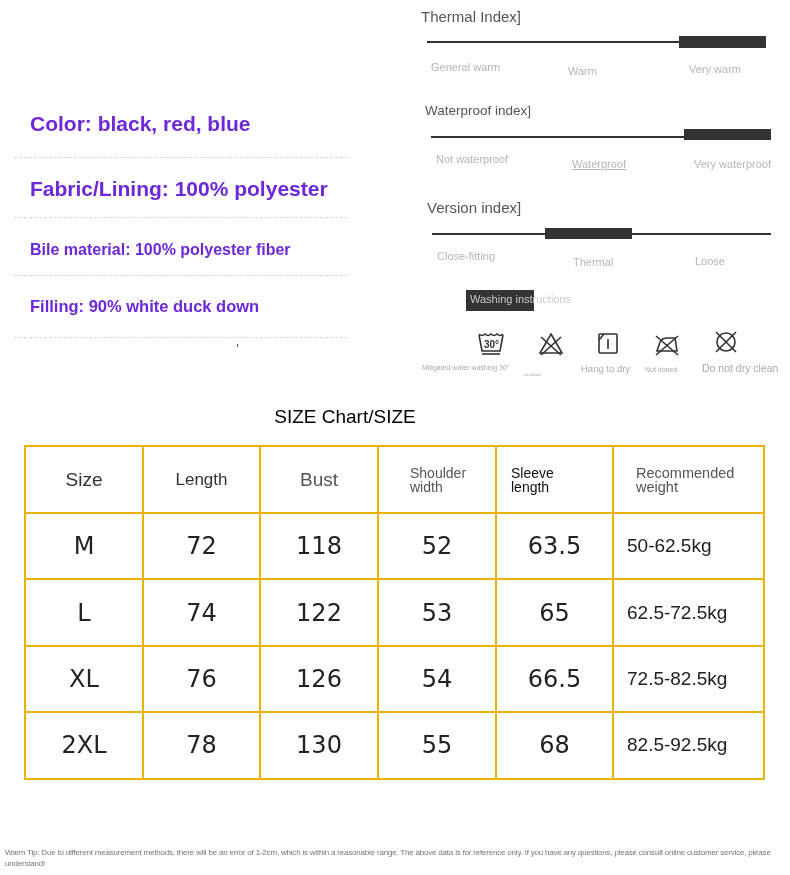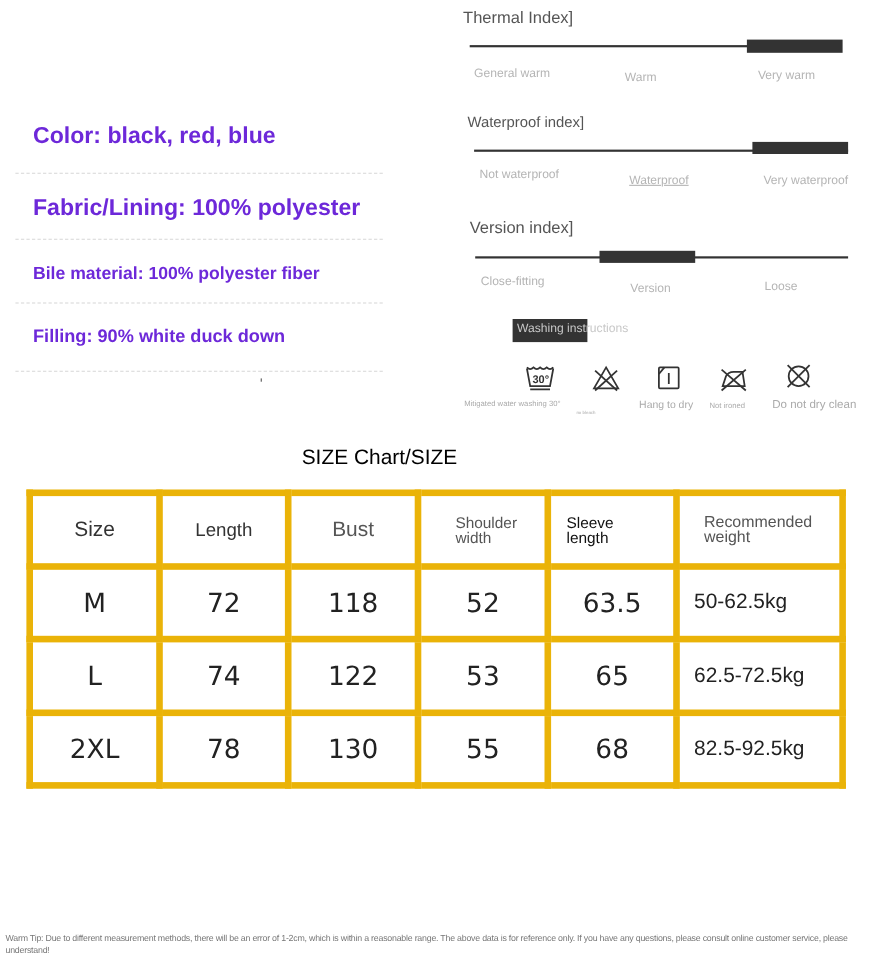--- a/index.html
+++ b/index.html
@@ -44,21 +44,21 @@
     .chart-title {
       position: absolute; left: 0; width: 790px; top: 406px; text-align: center;
       font-size: 19px; color: #000000; padding-right: 0px;
     }
     .chart-title span { position: relative; left: -50px; }
     table.size-table {
       position: absolute; left: 24px; top: 445px; width: 739px;
       border-collapse: collapse; table-layout: fixed;
     }
     .size-table td {
-      border: 6px solid #eab308; height: 66.4px; text-align: center; vertical-align: middle;
+      border: 2px solid #eab308; height: 66.4px; text-align: center; vertical-align: middle;
       font-size: 24px; color: #222; font-family: "DejaVu Sans", sans-serif;
     }
     .size-table tr.head td { height: 67px; font-family: "Liberation Sans", sans-serif; color: #333; }
     .size-table td.h-big { font-size: 19px; }
     .size-table td.h-small { font-size: 14px; text-align: left; padding-left: 31px; line-height: 14px; }
     .size-table td.h-small.rw { padding-left: 22px; }
     .size-table td.w { font-family: "Liberation Sans", sans-serif; font-size: 19px; text-align: left; padding-left: 13px; }
 
     .warm-tip {
       position: absolute; left: 5px; top: 847px; width: 770px;
@@ -93,21 +93,21 @@
 <div class="scale-track" style="left:431px; top:136px; width:340px;"></div>
 <div class="scale-fill" style="left:684px; top:129px; width:87px; height:11px;"></div>
 <div class="scale-label" style="left:436px; top:153px;">Not waterproof</div>
 <div class="scale-label" style="left:572px; top:158px;text-decoration:underline;">Waterproof</div>
 <div class="scale-label" style="left:694px; top:158px;">Very waterproof</div>
 
 <div class="scale-title" style="left:427px; top:199px; font-size:15px;">Version index]</div>
 <div class="scale-track" style="left:432px; top:233px; width:339px;"></div>
 <div class="scale-fill" style="left:545px; top:228px; width:87px; height:11px;"></div>
 <div class="scale-label" style="left:437px; top:250px;">Close-fitting</div>
-<div class="scale-label" style="left:573px; top:256px;">Version</div>
+<div class="scale-label" style="left:573px; top:256px;">Thermal</div>
 <div class="scale-label" style="left:695px; top:255px;">Loose</div>
 
 <div class="wash-title"></div>
 <div class="wash-title-text">Washing instructions</div>
 
 <div class="wash-icon" style="left:477px; top:331px;">
   <svg viewBox="0 0 28 26" fill="none" stroke="#333" stroke-width="1.6">
     <path d="M2 3 Q5 6 8 3 Q11 6 14 3 Q17 6 20 3 Q23 6 26 3"></path>
     <path d="M2 4 L5 20 H23 L26 4"></path>
     <line x1="5" y1="23" x2="23" y2="23"></line>
@@ -181,20 +181,28 @@
   </tr>
   <tr>
     <td>L</td>
     <td>74</td>
     <td>122</td>
     <td>53</td>
     <td>65</td>
     <td class="w">62.5-72.5kg</td>
   </tr>
   <tr>
+    <td>XL</td>
+    <td>76</td>
+    <td>126</td>
+    <td>54</td>
+    <td>66.5</td>
+    <td class="w">72.5-82.5kg</td>
+  </tr>
+  <tr>
     <td>2XL</td>
     <td>78</td>
     <td>130</td>
     <td>55</td>
     <td>68</td>
     <td class="w">82.5-92.5kg</td>
   </tr>
 </tbody>
   </table>
 

